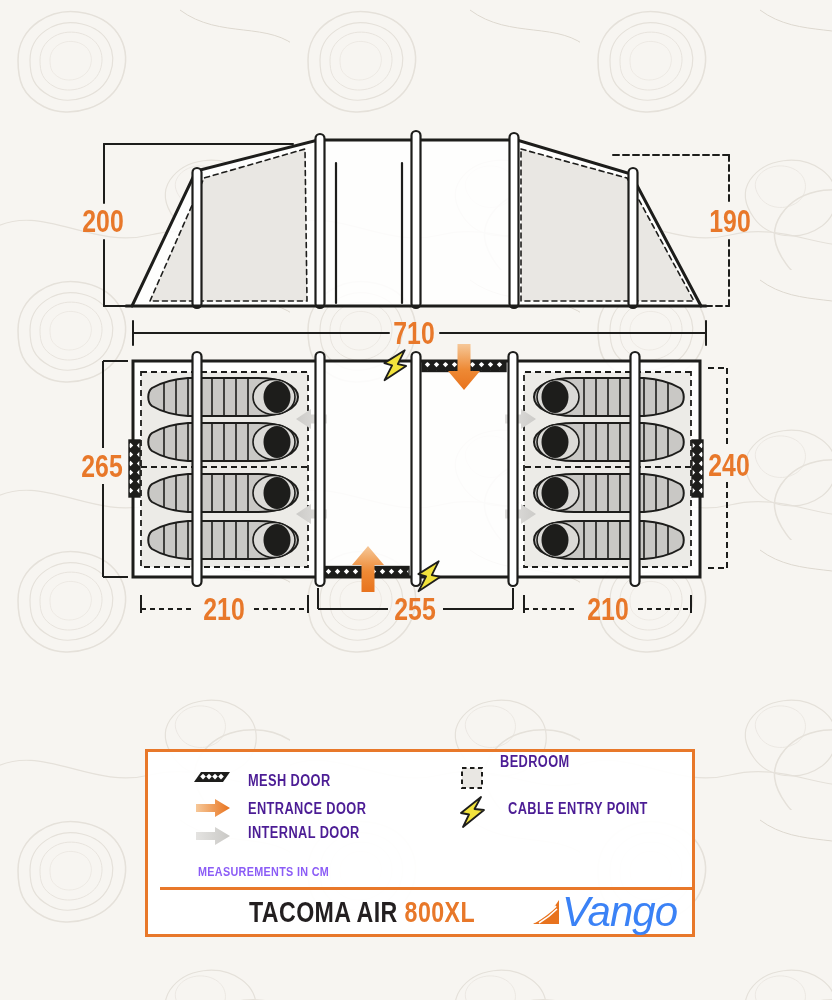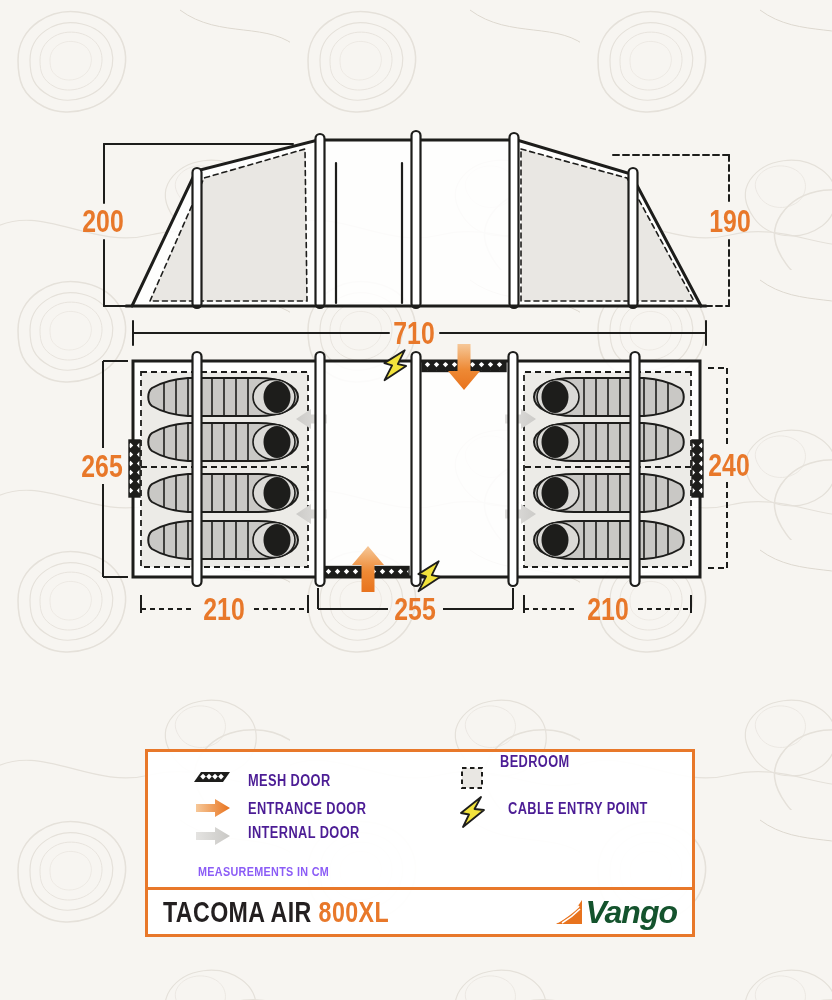--- a/index.html
+++ b/index.html
@@ -7,26 +7,26 @@
        font-family:"Liberation Sans",sans-serif;}
   .stage{position:relative;width:748px;height:1000px;}
   .stage > svg.diagram{position:absolute;left:0;top:0;}
   .cond{display:inline-block;transform:scaleX(.8);transform-origin:left center;white-space:nowrap;}
   
   .legend{position:absolute;left:145px;top:749px;width:550px;height:188px;
           border:3px solid #E8782A;background:rgba(255,255,255,.95);box-sizing:border-box;}
   .legend-icon{position:absolute;display:flex;align-items:center;justify-content:center;width:44px;}
   .legend-label{position:absolute;font-weight:bold;font-size:16px;letter-spacing:.5px;color:#4c1d95;}
   .legend-note{position:absolute;font-weight:bold;font-size:13.5px;letter-spacing:.4px;color:#8b5cf6;}
-  .titlebar{position:absolute;left:0;right:0;bottom:0;height:47px;border-top:3px solid #E8782A;
-            display:flex;align-items:center;justify-content:space-between;padding:0 15px;box-sizing:border-box;}
+  .titlebar{position:absolute;left:12px;right:0;bottom:0;height:47px;border-top:3px solid #E8782A;
+            display:flex;align-items:center;justify-content:flex-end;padding:0 15px;box-sizing:border-box;}
   .product{font-weight:bold;font-size:29px;color:#231F20;letter-spacing:.5px;}
   .product .model{color:#E8782A;}
   .brand{display:flex;align-items:center;gap:1px;}
-  .brand-text{font-weight:bold;font-style:italic;font-size:32px;color:#14532d;letter-spacing:-1px;}
+  .brand-text{font-weight:normal;font-style:italic;font-size:42px;color:#3b82f6;letter-spacing:-1px;}
 </style>
 </head>
 <body>
 
 <div class="stage">
 
 <svg class="diagram" width="832" height="1000" viewBox="0 0 832 1000">
   <defs>
 
     <g id="blobA">

